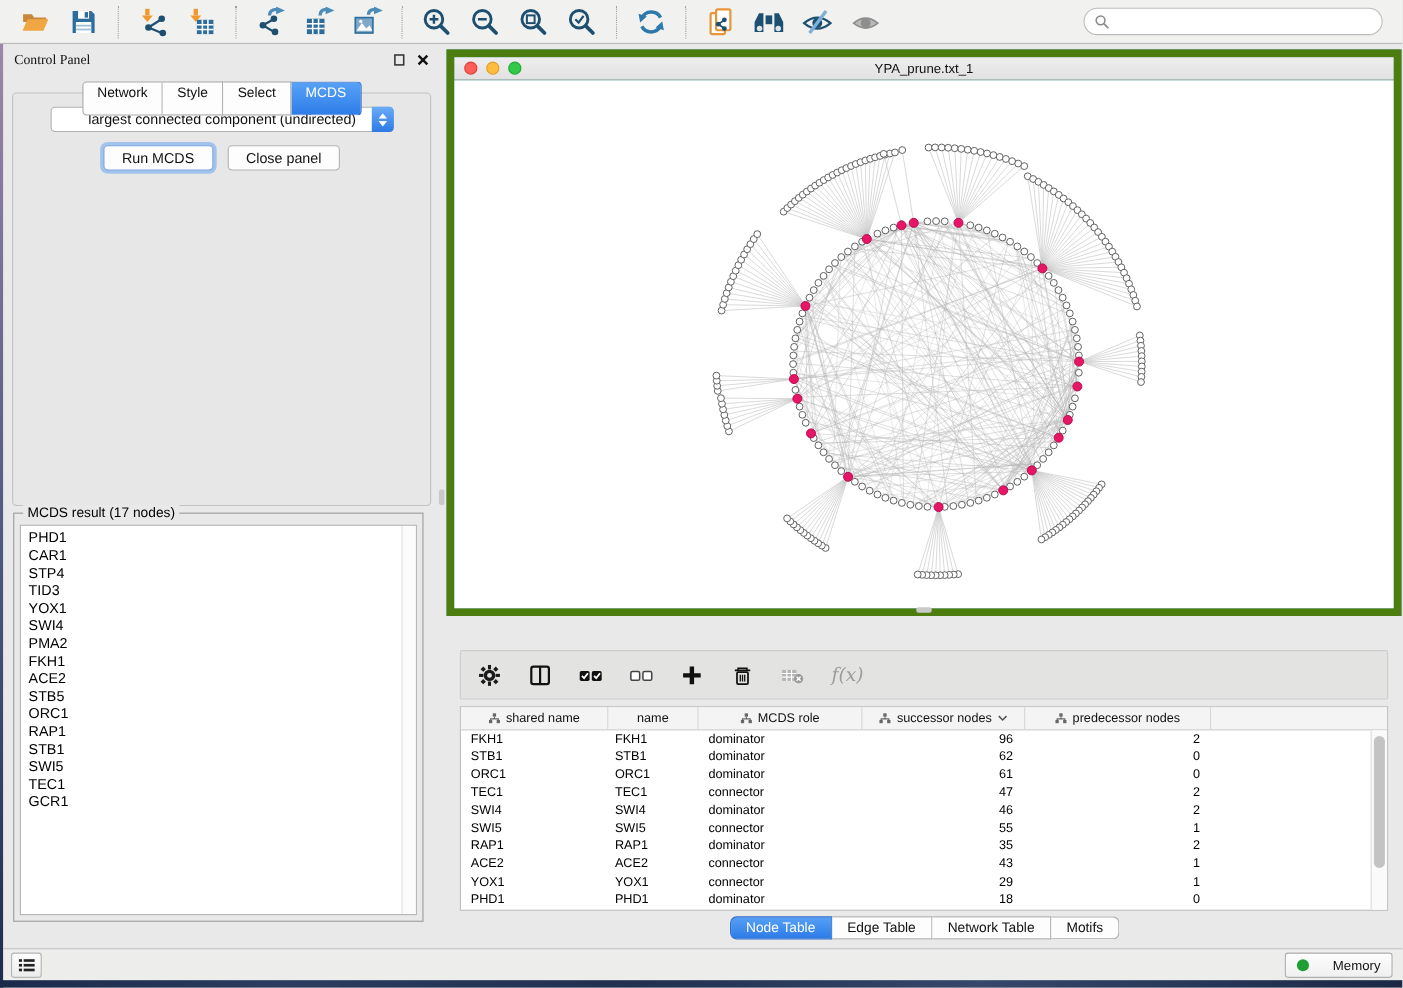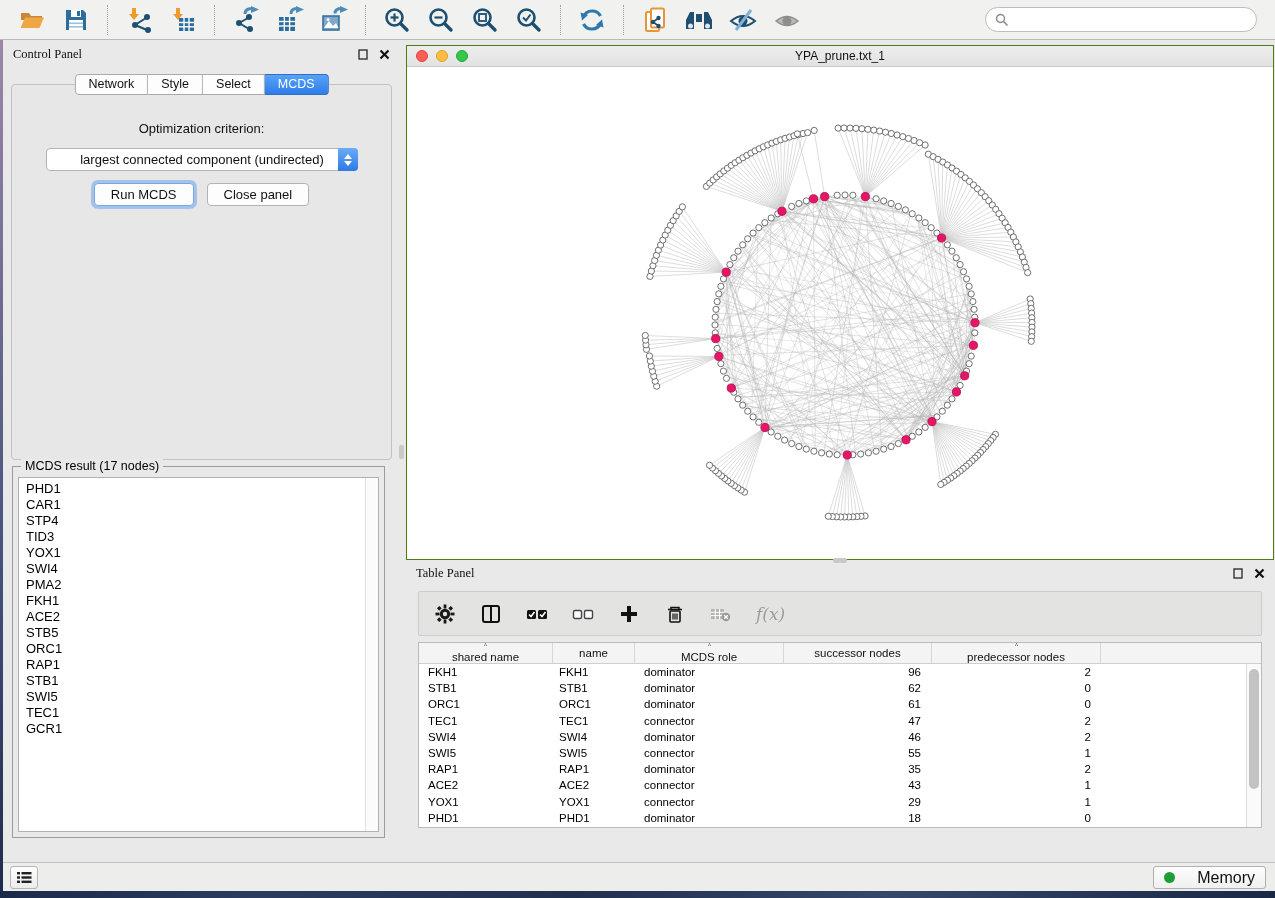--- a/index.html
+++ b/index.html
@@ -21,21 +21,21 @@
                background:linear-gradient(#9c87a9, #6f6b92 30%, #45547a 60%, #1d2b4e); }
   .wall-bottom { position:absolute; left:0; right:0; bottom:0; height:7px;
                  background:linear-gradient(90deg,#1c2a4a,#2b3c60 20%,#22304f 45%,#35476b 70%,#1b2845); }
 
   
   .control-panel { position:absolute; left:3px; top:41px; width:397px; height:821px; background:#e9e9e9; }
   .panel-head { height:26px; display:flex; align-items:center; padding:0 10px;font-family:Liberation Serif, serif; }
   .panel-title { font-size:12.5px; color:#111; }
   .panel-head-icons { margin-left:auto; display:flex; gap:10px; align-items:center; }
   .tabs-row { position:absolute; top:33px; left:50%; transform:translateX(-50%); display:flex; z-index:3; }
-  .tab { height:21px; line-height:19px; padding:0 13px; font-size:12.5px; background:#fdfdfd; color:#111;
+  .tab { height:31px; line-height:19px; padding:0 13px; font-size:12.5px; background:#fdfdfd; color:#111;
          border:1px solid #a9a9a9; border-left-width:0; text-align:center; }
   .tab:first-child { border-left-width:1px; border-radius:4px 0 0 4px; }
   .tab:last-child { border-radius:0 4px 4px 0; }
   .tab.sel { background:linear-gradient(#57a2f6,#2e7de9); color:#fff; border-color:#2e6fce; }
   .cp-content { position:absolute; left:8px; right:8px; top:43px; height:376px; background:#e7e7e7;
                 border:1px solid #c2c2c2; border-radius:4px; }
   .opt-label { margin-top:36px; text-align:center; font-size:13px; color:#111; }
   .dropdown { margin:12px auto 0; width:312px; height:23px; background:#fff; border:1px solid #b3b3b3;
               border-radius:4px; display:flex; align-items:center; position:relative; }
   .dropdown-text { flex:1; text-align:center; font-size:13px; color:#111; padding-left:20px; }
@@ -50,63 +50,63 @@
   .fieldset { position:absolute; left:9px; width:373px; top:425px; height:372px; border:1px solid #9b9b9b; }
   .legend { position:absolute; top:-8px; left:8px; background:#e9e9e9; padding:0 4px; font-size:12.5px; color:#000000; }
   .mcds-list { position:absolute; left:5px; right:5px; top:10px; bottom:5px; background:#fff;
                border:1px solid #b0b0b0; overflow:hidden; }
   .mcds-scroll { position:absolute; right:0; top:0; bottom:0; width:13px; background:#fbfbfb; border-left:1px solid #e0e0e0; }
   .mcds-item { font-size:13px; line-height:16px; padding-left:7px; color:#000; }
   .mcds-items { padding-top:3px; }
 
   
   .net-window { position:absolute; left:406px; top:45px; width:868px; height:515px;
-                border:1px solid #4d7c0f; background:#0f766e; }
+                border:7px solid #4d7c0f; background:#0f766e; }
   .net-titlebar { height:21px; background:linear-gradient(#ededed,#e2e2e2); border-bottom:1px solid #c9c9c9;
                   display:flex; align-items:center; position:relative; }
   .lights { display:flex; gap:8px; padding-left:9px; }
   .light { width:12px; height:12px; border-radius:50%; }
   .net-title { position:absolute; left:0; right:0; text-align:center; font-size:12px; color:#111; }
   .net-canvas { position:absolute; left:0; top:21px; right:0; bottom:0; background:#fff; }
   .split-h { position:absolute; left:50%; transform:translateX(-50%); bottom:-4px; width:14px; height:5px;
              background:#c9c9c9; border-radius:2px; z-index:5; }
   .split-v { position:absolute; left:399px; top:445px; width:5px; height:14px; background:#c9c9c9; border-radius:2px; z-index:5; }
 
   
   .table-panel { position:absolute; left:406px; top:560px; width:869px; height:302px; background:#e9e9e9; }
   .tp-toolbar { position:absolute; left:12px; right:13px; top:31px; height:45px; background:#e3e3e2;
                 border:1px solid #cdcdcd; border-radius:2px; display:flex; align-items:center; padding-left:15px; gap:24px; }
   .tp-icon { display:flex; align-items:center; justify-content:center; width:22px; height:22px; }
   .fx { font-family:"DejaVu Serif", serif; font-style:italic; font-size:17px; color:#9c9c9c; }
   .table { position:absolute; left:12px; right:13px; top:82px; height:186px; background:#fff; border:1px solid #bbb; }
   .thead { display:grid; grid-template-columns:134px 82px 149px 148px 169px 1fr; height:21px;
            background:#f4f4f4; border-bottom:1px solid #cfcfcf; }
   .th { display:flex; align-items:center; justify-content:center; gap:5px; font-size:11.5px; color:#111;
-        border-right:1px solid #d6d6d6; overflow:hidden;flex-direction:column; }
+        border-right:1px solid #d6d6d6; overflow:hidden; }
   .th:last-child { border-right:none; }
   .tbody { position:absolute; left:0; right:15px; top:21px; bottom:0; overflow:hidden; }
   .tr { display:grid; grid-template-columns:134px 82px 149px 148px 169px 1fr; height:16.2px; align-items:center; }
   .td { font-size:11.5px; color:#000; white-space:nowrap; overflow:hidden; }
   .td.l { padding-left:9px; } .td.l2 { padding-left:6px; }
   .td.r { text-align:right; padding-right:11px; }
   .vscroll { position:absolute; right:0; top:21px; bottom:0; width:15px; background:#fafafa; border-left:1px solid #dcdcdc; }
   .vthumb { position:absolute; left:2px; right:2px; top:5px; height:120px; background:#c3c3c3; border-radius:5px; }
   .bottom-tabs { position:absolute; bottom:8px; left:50%; transform:translateX(-50%); display:flex; }
   .btab { height:21px; line-height:19px; padding:0 14px; font-size:12.5px; background:#fdfdfd; color:#111;
           border:1px solid #adadad; border-left-width:0; }
   .btab:first-child { border-left-width:1px; border-radius:6px 0 0 6px; }
   .btab:last-child { border-radius:0 6px 6px 0; }
   .btab.sel { background:linear-gradient(#55a0f5,#2d7ce8); color:#fff; border-color:#2e6fce; }
 
   
   .status-bar { position:absolute; left:3px; right:0; top:862px; height:29px; background:#ededec; border-top:1px solid #c2c2c2; }
   .status-left-btn { position:absolute; left:7px; top:3px; width:28px; height:23px; background:linear-gradient(#fdfdfd,#ececec);
                      border:1px solid #b5b5b5; border-radius:3px; display:flex; align-items:center; justify-content:center; }
   .memory-btn { position:absolute; right:9px; top:3px; height:23px; padding:6px 10px; background:linear-gradient(#fdfdfd,#f0f0f0);
-                border:1px solid #b0b0b0; border-radius:3px; display:flex; align-items:center; gap:22px; font-size:16px; color:#111; }
+                border:1px solid #b0b0b0; border-radius:3px; display:flex; align-items:center; gap:22px; font-size:12px; color:#111; }
   .mem-dot { width:11px; height:11px; border-radius:50%; background:#1f9e33; }
 </style>
 </head>
 <body>
 
 <div class="app">
 
   <div class="toolbar">
     <div class="tb-icon">
       <svg width="28" height="28" viewBox="0 0 28 28">
@@ -289,21 +289,20 @@
     </div>
 
     <div class="tabs-row">
       <div class="tab">Network</div>
       <div class="tab">Style</div>
       <div class="tab">Select</div>
       <div class="tab sel">MCDS</div>
     </div>
 
     <div class="cp-content">
-      <div class="opt-label">Optimization criterion:</div>
       <div class="dropdown">
         <span class="dropdown-text">largest connected component (undirected)</span>
         <span class="dropdown-cap">
           <svg width="8" height="5" viewBox="0 0 8 5">
               <path d="M0 5 4 0 8 5z" fill="#fff"></path>
             </svg>
           <svg width="8" height="5" viewBox="0 0 8 5">
               <path d="M0 0 4 5 8 0z" fill="#fff"></path>
             </svg>
         </span>
@@ -1051,32 +1050,20 @@
           <circle cx="311.8615555841204" cy="289.4498464279568" r="4.1" fill="#e81567" stroke="#b40e50" stroke-width="0.9"></circle>
           <circle cx="308.71215360212443" cy="271.588700224795" r="4.1" fill="#e81567" stroke="#b40e50" stroke-width="0.9"></circle>
           <circle cx="319.2390905064619" cy="205.12423640014603" r="4.1" fill="#e81567" stroke="#b40e50" stroke-width="0.9"></circle>
         </svg>
     </div>
     <div class="split-h"></div>
   </div>
   <div class="split-v"></div>
 
   <div class="table-panel">
-    <div class="panel-head">
-      <span class="panel-title">Table Panel</span>
-      <span class="panel-head-icons">
-        <svg width="11" height="11" viewBox="0 0 11 11">
-            <rect x="1" y="1" width="8" height="9" fill="none" stroke="#333" stroke-width="1.4"></rect>
-          </svg>
-        <svg width="11" height="11" viewBox="0 0 11 11">
-            <line x1="1.5" y1="1.5" x2="9.5" y2="9.5" stroke="#111" stroke-width="2.2"></line>
-            <line x1="9.5" y1="1.5" x2="1.5" y2="9.5" stroke="#111" stroke-width="2.2"></line>
-          </svg>
-      </span>
-    </div>
 
     <div class="tp-toolbar">
       <span class="tp-icon">
         <svg width="20" height="20" viewBox="0 0 20 20">
             <g fill="#1a1a1a">
               <circle cx="10" cy="10" r="5.2"></circle>
               <rect x="8.6" y="0.5" width="2.8" height="4"></rect>
               <rect x="8.6" y="15.5" width="2.8" height="4"></rect>
               <rect x="0.5" y="8.6" width="4" height="2.8"></rect>
               <rect x="15.5" y="8.6" width="4" height="2.8"></rect>
@@ -1267,20 +1254,26 @@
             <div class="td r">18</div>
             <div class="td r" style="padding-right: 10px;">0</div>
             <div></div>
           </div>
         </div>
       <div class="vscroll">
           <div class="vthumb"></div>
         </div>
     </div>
 
+    <div class="bottom-tabs">
+      <div class="btab sel">Node Table</div>
+      <div class="btab">Edge Table</div>
+      <div class="btab">Network Table</div>
+      <div class="btab">Motifs</div>
+    </div>
   </div>
 
   <div class="status-bar">
     <div class="status-left-btn">
       <svg width="15" height="13" viewBox="0 0 15 13">
           <g fill="#222">
             <rect x="0" y="1" width="3" height="2.4"></rect>
             <rect x="4.5" y="1" width="10" height="2.4"></rect>
             <rect x="0" y="5.3" width="3" height="2.4"></rect>
             <rect x="4.5" y="5.3" width="10" height="2.4"></rect>

